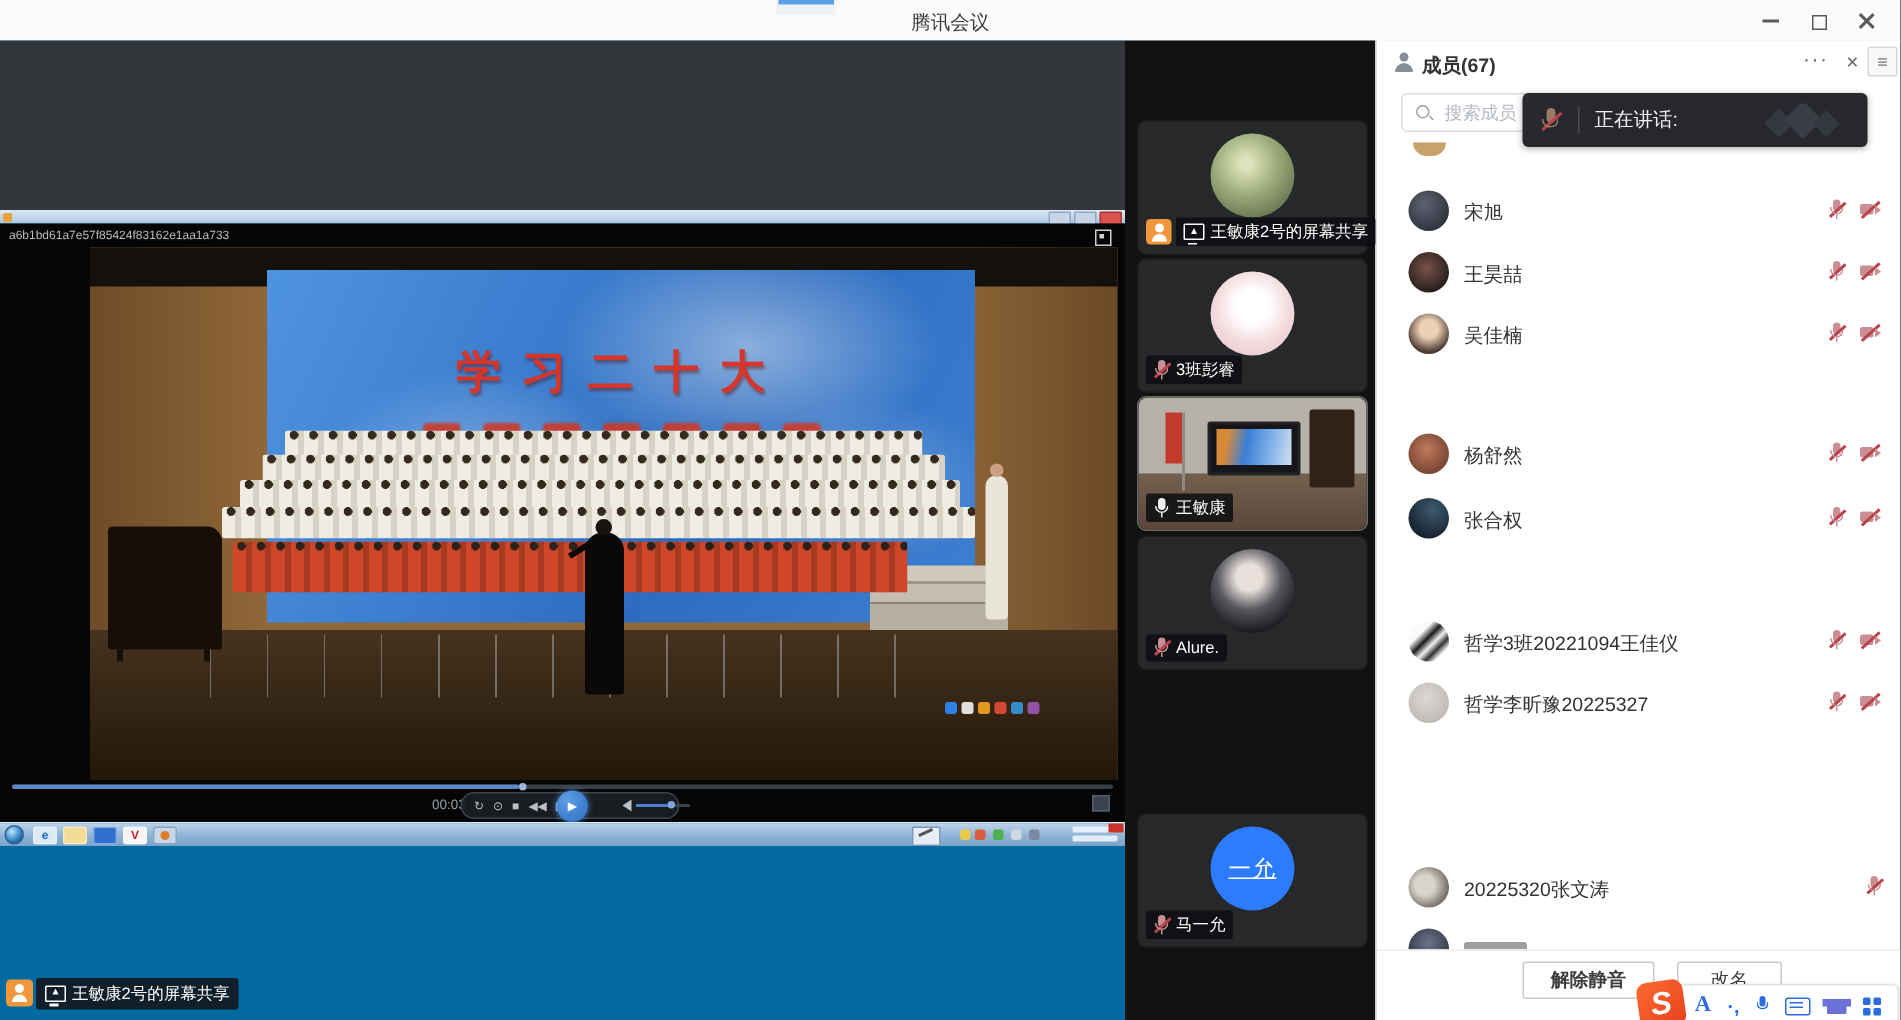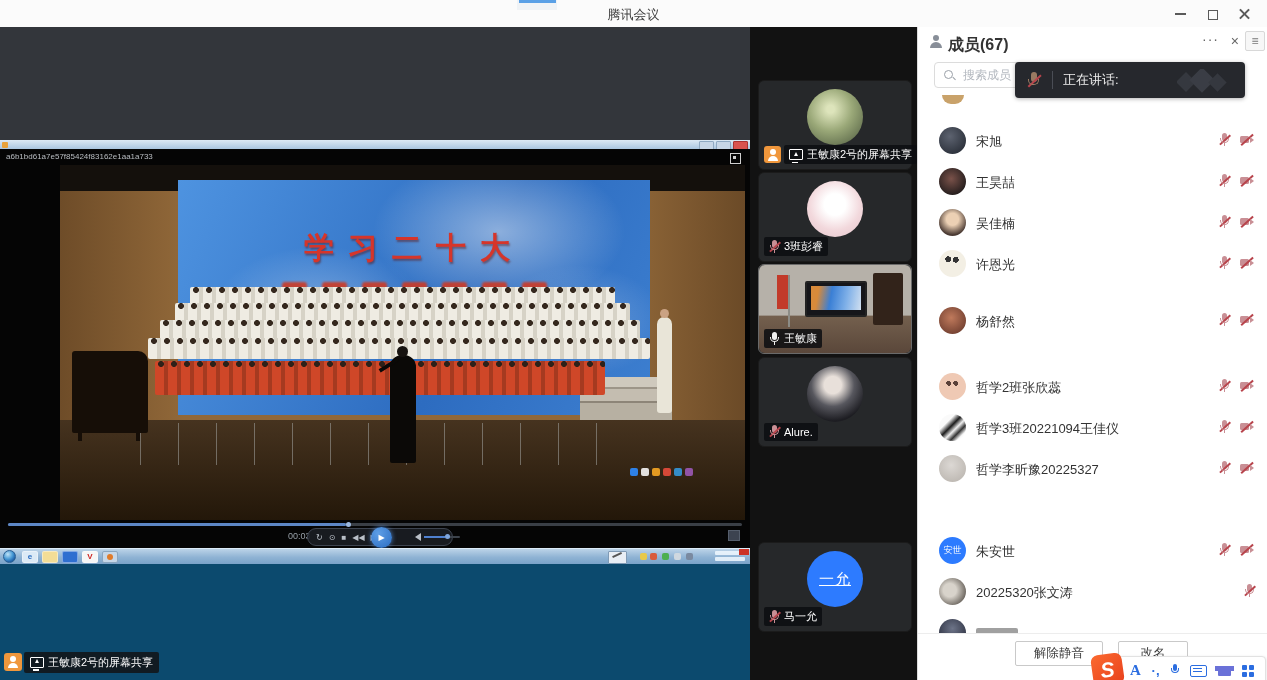--- a/index.html
+++ b/index.html
@@ -14,21 +14,21 @@
   .win-controls{position:absolute;right:6px;top:0;height:27px;display:flex;}
   .wc{width:32px;height:27px;position:relative;cursor:pointer;}
   .wc-min::before{content:"";position:absolute;left:10px;top:13px;width:11px;height:2px;background:#5a5a5a;}
   .wc-max::before{content:"";position:absolute;left:11px;top:10px;width:8px;height:8px;border:1.5px solid #5a5a5a;background:#fbfbfb;}
   .wc-max::after{content:"";position:absolute;left:14px;top:7px;width:8px;height:8px;border:1.5px solid #5a5a5a;z-index:-1;}
   .wc-close::before,.wc-close::after{content:"";position:absolute;left:9px;top:13px;width:13px;height:2px;background:#5a5a5a;}
   .wc-close::before{transform:rotate(45deg);}
   .wc-close::after{transform:rotate(-45deg);}
 
   
-  .main{position:absolute;left:0;top:27px;width:750px;height:653px;background:#0c4a6e;overflow:hidden;}
+  .main{position:absolute;left:0;top:27px;width:750px;height:653px;background:#0369a1;overflow:hidden;}
   .desk-grey{position:absolute;left:0;top:0;width:750px;height:113px;background:#33363b;border-bottom:1px solid #26282c;}
   .win7bar{position:absolute;left:0;top:113px;width:750px;height:9px;background:linear-gradient(#dcE9f4,#aac6e0);}
   .win7bar .w7-ico{position:absolute;left:2px;top:2px;width:6px;height:6px;background:#e8a23c;border-radius:1px;}
   .win7bar .w7-btns{position:absolute;right:2px;top:1px;display:flex;gap:2px;}
   .w7-btn{width:13px;height:7px;border-radius:1px;background:#c7d6e6;border:1px solid #8fa9c2;}
   .w7-btn.close{background:#d9534f;border-color:#a33;}
 
   .player{position:absolute;left:0;top:122px;width:750px;height:399px;background:#050505;}
   .p-file{position:absolute;left:6px;top:3px;font-size:8px;color:#b9bdc2;letter-spacing:0;}
   .p-fullscreen{position:absolute;right:9px;top:4px;width:9px;height:9px;border:1px solid #cfcfcf;}
@@ -154,21 +154,21 @@
   .ic-cam::after{content:"";position:absolute;left:9.5px;top:2px;width:0;height:0;
                  border-top:3px solid transparent;border-bottom:3px solid transparent;border-left:4.5px solid currentColor;}
   .ic-cam .slash{top:4.5px;width:16px;}
 
   
   .members{position:absolute;left:917px;top:27px;width:350px;height:653px;background:#fff;border-left:1px solid #dcdcdc;box-sizing:border-box;}
   .m-header{position:absolute;left:0;top:0;width:100%;height:30px;}
   .mh-person{position:absolute;left:11px;top:8px;width:14px;height:14px;}
   .mh-person::before{content:"";position:absolute;left:4px;top:0;width:6px;height:6px;border-radius:50%;background:#888e98;}
   .mh-person::after{content:"";position:absolute;left:1px;top:7px;width:12px;height:6px;border-radius:6px 6px 0 0;background:#888e98;}
-  .mh-title{position:absolute;left:30px;top:8px;font-size:16px;color:#333;font-weight:bold;}
+  .mh-title{position:absolute;left:30px;top:8px;font-size:13px;color:#333;font-weight:bold;}
   .mh-more{position:absolute;right:48px;top:4px;font-size:14px;color:#666;letter-spacing:1px;cursor:pointer;}
   .mh-close{position:absolute;right:28px;top:7px;font-size:14px;color:#666;line-height:14px;cursor:pointer;}
   .mh-menu{position:absolute;right:2px;top:4px;width:18px;height:18px;border:1px solid #d8d8d8;border-radius:2px;
            font-size:12px;color:#777;display:flex;align-items:center;justify-content:center;background:#f7f7f7;cursor:pointer;}
   .m-search{position:absolute;left:16px;top:35px;width:300px;height:26px;border:1px solid #dcdcdc;border-radius:4px;
             display:flex;align-items:center;box-sizing:border-box;padding-left:8px;background:#fff;}
   .sch-ico{position:relative;width:12px;height:12px;flex:none;}
   .sch-ico::before{content:"";position:absolute;left:1px;top:1px;width:7px;height:7px;border:1.4px solid #9aa0a8;border-radius:50%;}
   .sch-ico::after{content:"";position:absolute;left:8.5px;top:8.5px;width:4px;height:1.4px;background:#9aa0a8;transform:rotate(45deg);}
   .m-search input{border:none;outline:none;font-size:12px;color:#333;margin-left:6px;width:200px;background:transparent;}
@@ -207,21 +207,21 @@
   .av9{background:radial-gradient(circle at 50% 40%,#8fa0b2,#3c4654 80%);}
   .av10{background:#2d7bff;}
   .av11{background:radial-gradient(circle at 40% 45%,#d8d3cb 30%,#6d6760 75%);}
   .av12{background:radial-gradient(circle at 50% 35%,#6d7488,#2c3040 80%);}
   .name-smudge{position:absolute;left:58px;top:16px;width:42px;height:9px;border-radius:2px;background:#787878;opacity:.7;}
 
   .m-footer{position:absolute;left:0;top:606px;width:100%;height:47px;background:#fff;border-top:1px solid #ededed;}
   .f-btn{position:absolute;top:7px;height:25px;border:1px solid #c9c9c9;border-radius:2px;background:#fff;
          font-size:12.5px;color:#3c3c3c;display:flex;align-items:center;justify-content:center;cursor:pointer;
          font-family:inherit;box-sizing:border-box;}
-  .f-unmute{left:97px;width:88px;}
+  .f-unmute{left:97px;width:88px;font-weight:bold;}
   .f-rename{left:200px;width:70px;}
 
   
   .sogou{position:absolute;left:200px;top:22px;width:146px;height:27px;background:#fff;border:1px solid #e2e2e2;
          border-radius:4px;box-shadow:0 1px 3px rgba(0,0,0,.15);display:flex;align-items:center;
          justify-content:space-evenly;z-index:8;}
   .sg-s{position:absolute;left:-27px;top:-3px;width:31px;height:31px;background:linear-gradient(145deg,#fb6a30,#e8401c);
         border-radius:7px;transform:rotate(-8deg);color:#fff;font-weight:bold;font-size:21px;font-style:italic;
         display:flex;align-items:center;justify-content:center;z-index:9;cursor:pointer;}
   .sg-i{color:#2b6de0;font-size:13px;font-weight:bold;cursor:pointer;position:relative;}
@@ -499,49 +499,36 @@
         <span class="m-status">
             <i class="ic-mic">
               <i class="stem"></i>
               <i class="slash"></i>
             </i>
             <i class="ic-cam">
               <i class="slash"></i>
             </i>
           </span>
       </div>
-      <div class="m-row" style="top:150px">
-        <span class="m-av av3"></span>
-        <span class="m-name">许恩光</span>
-        <span class="m-status">
-            <i class="ic-mic">
-              <i class="stem"></i>
-              <i class="slash"></i>
-            </i>
-            <i class="ic-cam">
-              <i class="slash"></i>
-            </i>
-          </span>
-      </div>
-      <div class="m-row" style="top:207px">
+      <div class="m-row" style="top:189px">
         <span class="m-av av4"></span>
         <span class="m-name">杨舒然</span>
         <span class="m-status">
             <i class="ic-mic">
               <i class="stem"></i>
               <i class="slash"></i>
             </i>
             <i class="ic-cam">
               <i class="slash"></i>
             </i>
           </span>
       </div>
-      <div class="m-row" style="top:273px">
-        <span class="m-av av6"></span>
-        <span class="m-name">哲学2班张欣蕊</span>
+      <div class="m-row" style="top:232px">
+        <span class="m-av av5"></span>
+        <span class="m-name">张合权</span>
         <span class="m-status">
             <i class="ic-mic">
               <i class="stem"></i>
               <i class="slash"></i>
             </i>
             <i class="ic-cam">
               <i class="slash"></i>
             </i>
           </span>
       </div>
@@ -554,35 +541,20 @@
               <i class="slash"></i>
             </i>
             <i class="ic-cam">
               <i class="slash"></i>
             </i>
           </span>
       </div>
       <div class="m-row" style="top:355px">
         <span class="m-av av8"></span>
         <span class="m-name">哲学李昕豫20225327</span>
-        <span class="m-status">
-            <i class="ic-mic">
-              <i class="stem"></i>
-              <i class="slash"></i>
-            </i>
-            <i class="ic-cam">
-              <i class="slash"></i>
-            </i>
-          </span>
-      </div>
-      <div class="m-row" style="top:437px">
-        <span class="m-av av10">
-            <span>安世</span>
-          </span>
-        <span class="m-name">朱安世</span>
         <span class="m-status">
             <i class="ic-mic">
               <i class="stem"></i>
               <i class="slash"></i>
             </i>
             <i class="ic-cam">
               <i class="slash"></i>
             </i>
           </span>
       </div>

